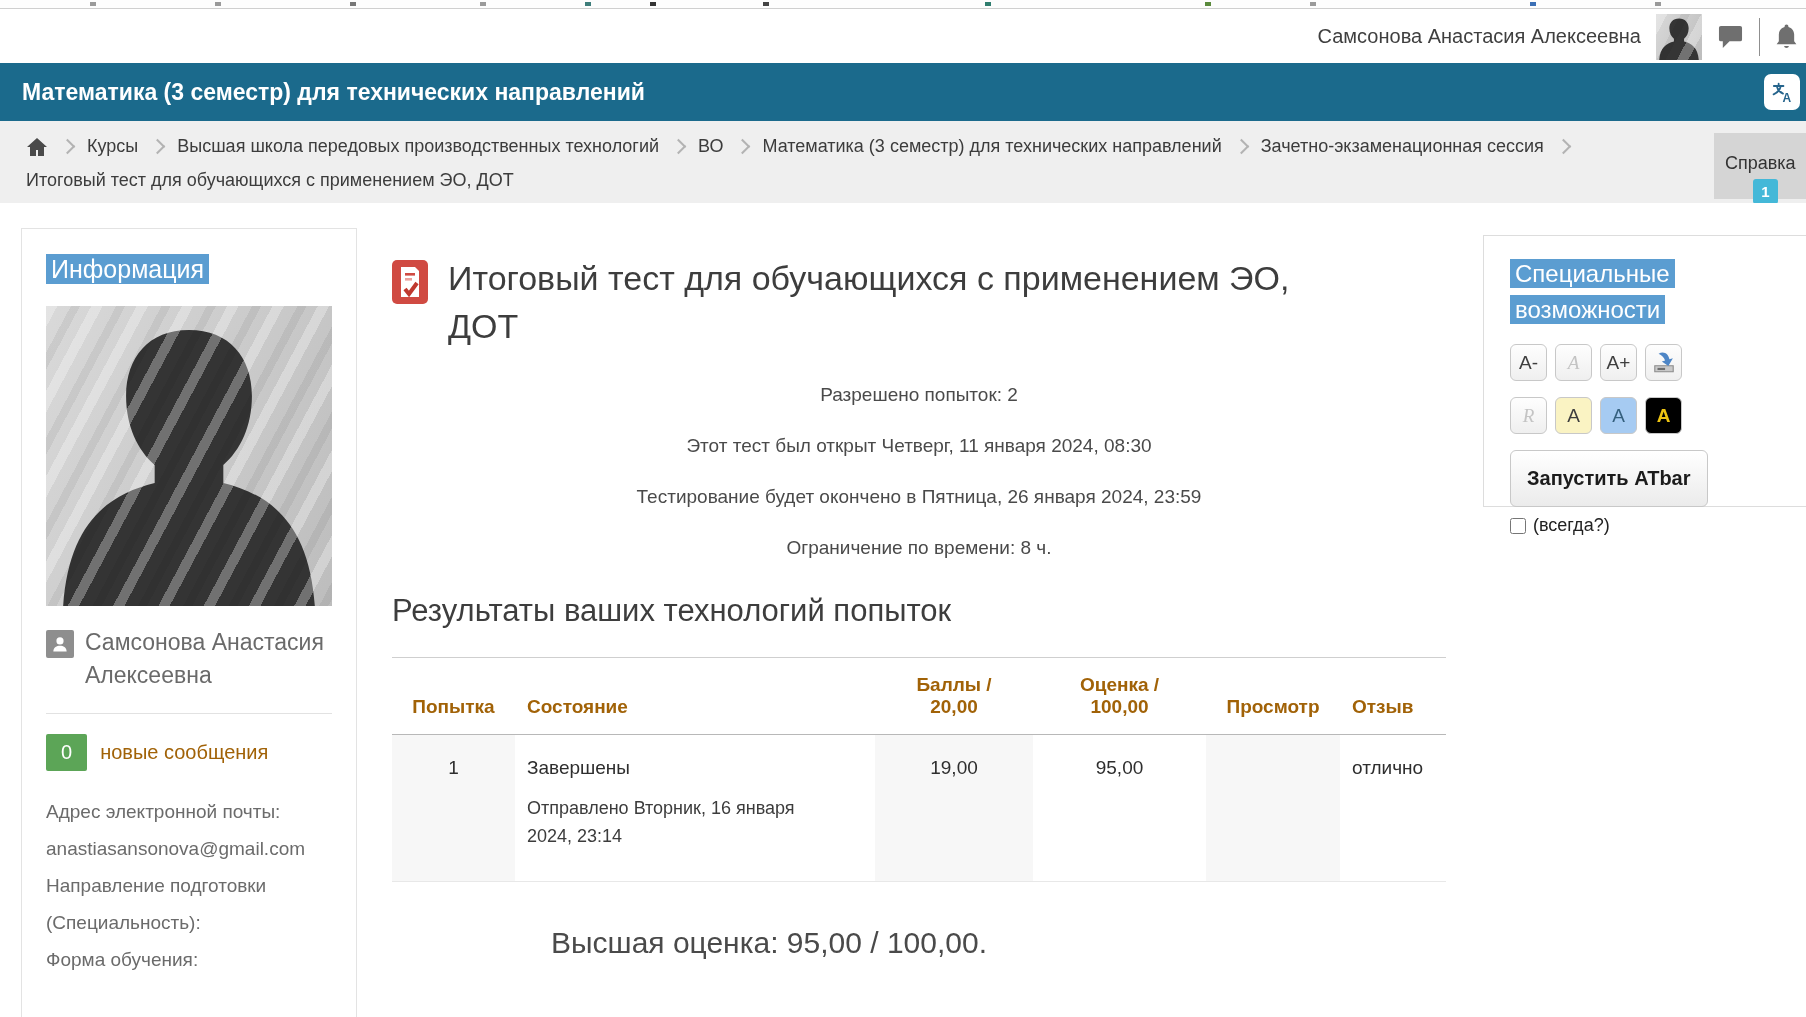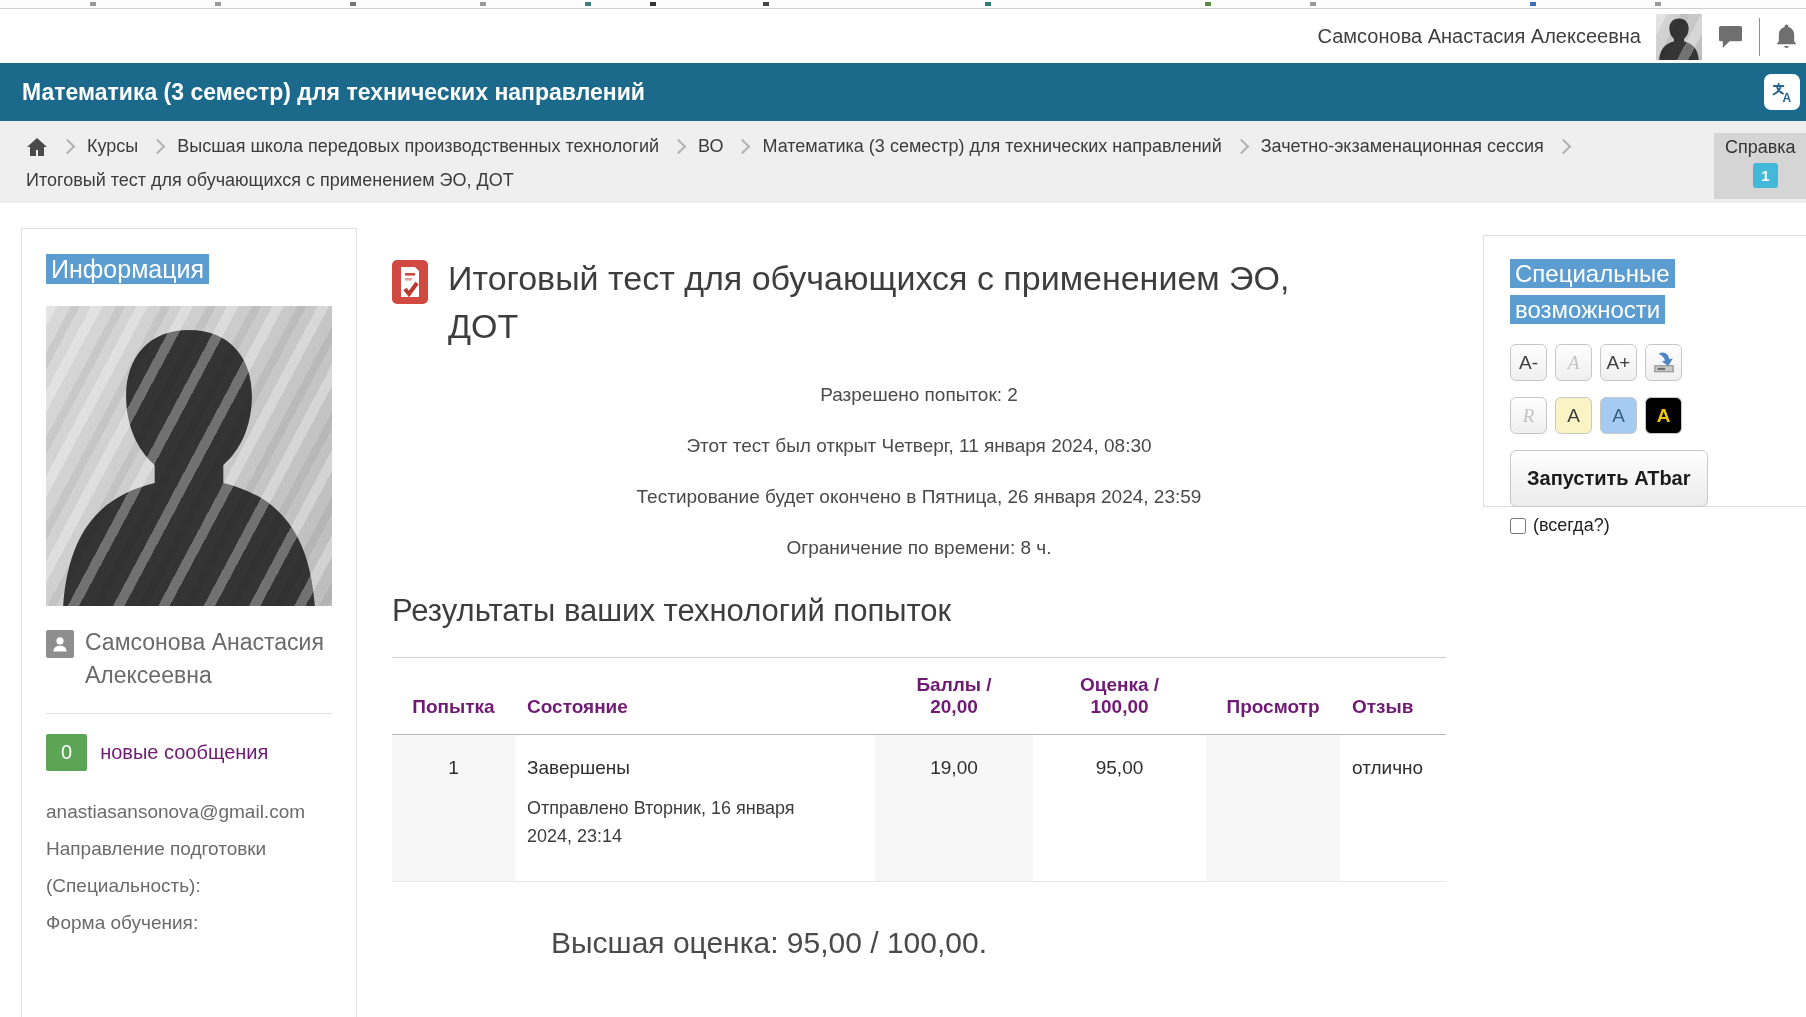--- a/index.html
+++ b/index.html
@@ -27,51 +27,51 @@
   .course-header{position:absolute;top:63px;left:0;width:100%;height:58px;background:#1b6a8c;display:flex;align-items:center;}
   .course-title{color:#fff;font-size:23px;font-weight:600;padding-left:22px;}
   .translate-btn{position:absolute;right:6px;top:11px;width:36px;height:36px;background:#fff;border:none;border-radius:7px;display:flex;align-items:center;justify-content:center;cursor:pointer;padding:0;}
 
   
   .crumb-band{position:absolute;top:121px;left:0;width:100%;height:82px;background:#efefef;}
   .crumb-row1{position:absolute;left:26px;top:15px;display:flex;align-items:center;gap:14px;font-size:18px;color:#3c3c3c;white-space:nowrap;}
   .crumb-item{cursor:pointer;}
   .crumb-sep{width:9px;height:9px;border-top:2px solid #b3b3b3;border-right:2px solid #b3b3b3;transform:rotate(45deg);flex:0 0 auto;}
   .crumb-row2{position:absolute;left:26px;top:49px;font-size:18px;color:#3c3c3c;}
-  .help-box{position:absolute;right:0;top:12px;width:92px;height:66px;background:#d5d5d5;padding:4px 0 0 11px;box-sizing:border-box;}
+  .help-box{position:absolute;right:0;top:12px;width:92px;height:66px;background:#d5d5d5;padding:20px 0 0 11px;box-sizing:border-box;}
   .help-label{font-size:18px;color:#333;}
   .help-badge{margin:5px 0 0 28px;width:25px;height:25px;background:#44b8d8;color:#fff;font-size:15px;font-weight:bold;display:flex;align-items:center;justify-content:center;border-radius:3px;}
 
   
   .content{position:absolute;top:203px;left:0;width:100%;height:650px;background:#fff;}
 
   
   .hl{background:#5b9dd1;color:#fff;padding:1px 5px;-webkit-box-decoration-break:clone;box-decoration-break:clone;}
 
   
   .profile-card{position:absolute;left:21px;top:25px;width:336px;height:810px;border:1px solid #e3e3e3;background:#fff;box-sizing:border-box;padding:26px 24px;}
   .info-heading{font-size:25px;font-weight:400;margin:0;}
   .name-row{margin-top:20px;display:flex;gap:11px;font-size:23px;color:#6a6a6a;line-height:1.45;}
   .person-badge{flex:0 0 auto;width:28px;height:28px;background:#8e8e8e;border-radius:2px;margin-top:4px;display:flex;align-items:center;justify-content:center;}
   .profile-divider{border:none;border-top:1px solid #e2e2e2;margin:20px 0;}
   .msg-row{display:flex;align-items:center;gap:13px;cursor:pointer;}
   .msg-count{background:#5ca557;color:#fff;font-size:20px;padding:7px 15px;border-radius:2px;}
-  .msg-label{font-size:20px;color:#701a75;}
+  .msg-label{font-size:20px;color:#a16207;}
   .profile-lines{margin-top:22px;font-size:19px;color:#6b6b6b;line-height:1.95;}
 
   
   .main-col{position:absolute;left:392px;top:0;width:1054px;}
   .quiz-title-row{display:flex;gap:20px;margin-top:52px;}
   .quiz-icon{width:36px;height:44px;flex:0 0 auto;margin-top:5px;}
   .quiz-title{font-size:34px;font-weight:400;color:#3d3d3d;line-height:1.4;max-width:880px;margin:0;}
   .quiz-info{margin-top:34px;}
   .info-line{text-align:center;font-size:19px;color:#4a4a4a;margin-bottom:29px;}
   .results-heading{font-size:31px;font-weight:400;color:#3d3d3d;margin:34px 0 0 0;}
   table.attempts{margin-top:28px;width:1054px;border-collapse:collapse;border-top:1px solid #cfcfcf;}
-  table.attempts th{border-bottom:1px solid #b8b8b8;font-size:19px;padding:16px 12px;color:#701a75;vertical-align:bottom;font-weight:bold;}
+  table.attempts th{border-bottom:1px solid #b8b8b8;font-size:19px;padding:16px 12px;color:#a16207;vertical-align:bottom;font-weight:bold;}
   table.attempts td{font-size:19px;color:#2e2e2e;padding:22px 12px 30px;vertical-align:top;border-bottom:1px solid #e8e8e8;}
   .shade{background:#f7f7f7;}
   .ta-c{text-align:center;} .ta-l{text-align:left;}
   .th-wrap{max-width:95px;margin:0 auto;}
   .state-detail{font-size:18px;color:#3c3c3c;margin-top:16px;line-height:1.55;max-width:300px;}
   .final-grade{margin:44px 0 0 159px;font-size:30px;color:#4a4a4a;}
 
   
   .access-card{position:absolute;left:1483px;top:32px;width:330px;height:272px;border:1px solid #ddd;background:#fff;box-sizing:border-box;padding:20px 0 0 26px;}
   .access-heading{font-size:24px;line-height:1.5;width:190px;margin:0;font-weight:400;}
@@ -178,20 +178,21 @@
             </svg>
         </span>
         <span>Самсонова Анастасия Алексеевна</span>
       </div>
       <hr class="profile-divider">
       <div class="msg-row">
         <span class="msg-count">0</span>
         <span class="msg-label">новые сообщения</span>
       </div>
       <div class="profile-lines">
+        <div>Адрес электронной почты:</div>
         <div>anastiasansonova@gmail.com</div>
         <div>Направление подготовки (Специальность):</div>
         <div>Форма обучения:</div>
       </div>
     </div>
 
     <div class="main-col">
       <div class="quiz-title-row">
         <span class="quiz-icon">
           <svg viewBox="0 0 36 44" width="36" height="44" aria-hidden="true">

